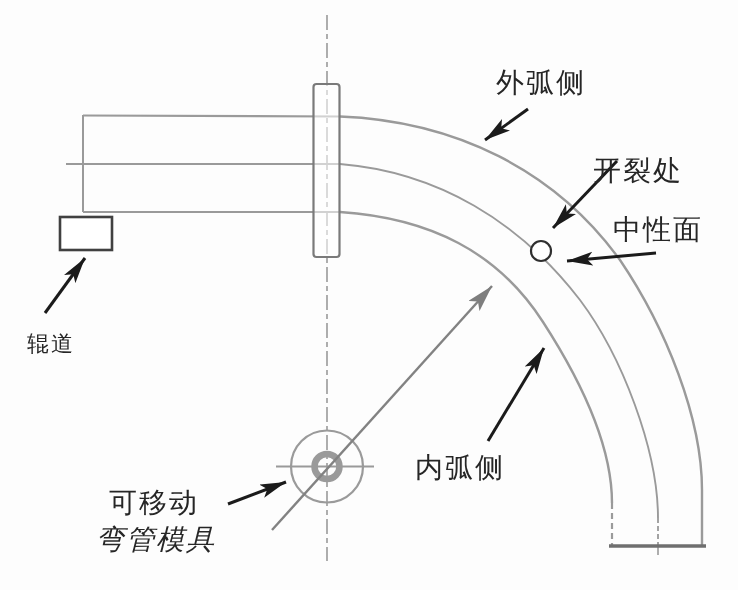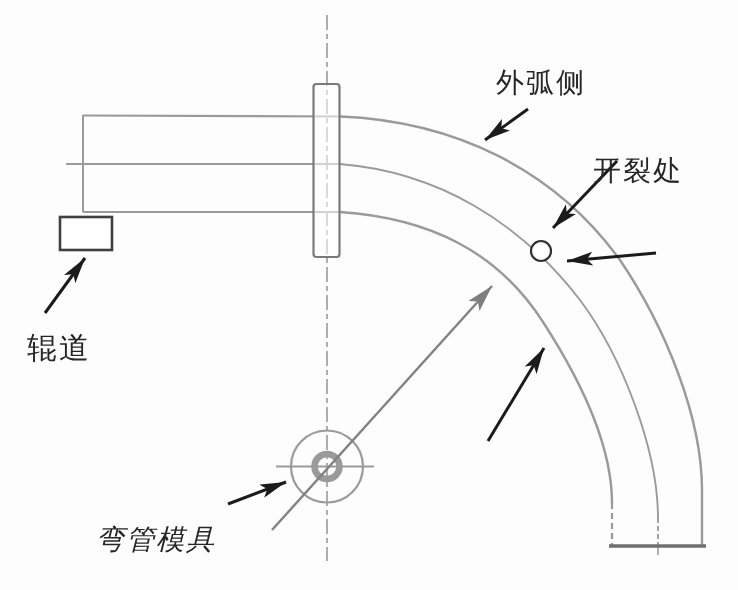--- a/index.html
+++ b/index.html
@@ -76,15 +76,18 @@
       <line class="s-arrow" x1="528" y1="109" x2="485" y2="140" stroke-width="3" marker-end="url(#mBlack)"></line>
       <line class="s-arrow" x1="617" y1="161" x2="553" y2="228" stroke-width="3" marker-end="url(#mBlack)"></line>
       <line class="s-arrow" x1="656" y1="253" x2="567" y2="261" stroke-width="3" marker-end="url(#mBlack)"></line>
       <line class="s-arrow" x1="488" y1="441" x2="544" y2="348" stroke-width="3" marker-end="url(#mBlack)"></line>
       <line class="s-arrow" x1="228" y1="504" x2="286" y2="482" stroke-width="3" marker-end="url(#mBlack)"></line>
     </g>
   </svg>
 
   <div class="lbl" style="left:496px;top:68px;">外弧侧</div>
   <div class="lbl" style="left:593px;top:120px;margin-top:36px;">开裂处</div>
-  <div class="lbl" style="left:27px;top:332px;font-size:30px;">辊道</div>
+  <div class="lbl" style="left:613px;top:215px;">中性面</div>
+  <div class="lbl" style="left:27px;top:332px;font-size:22px;">辊道</div>
+  <div class="lbl" style="left:415px;top:453px;">内弧侧</div>
+  <div class="lbl" style="left:109px;top:488px;">可移动</div>
   <div class="lbl" style="left:96px;top:525px;font-style:italic;">弯管模具</div>
 </div>
 
 </body></html>

